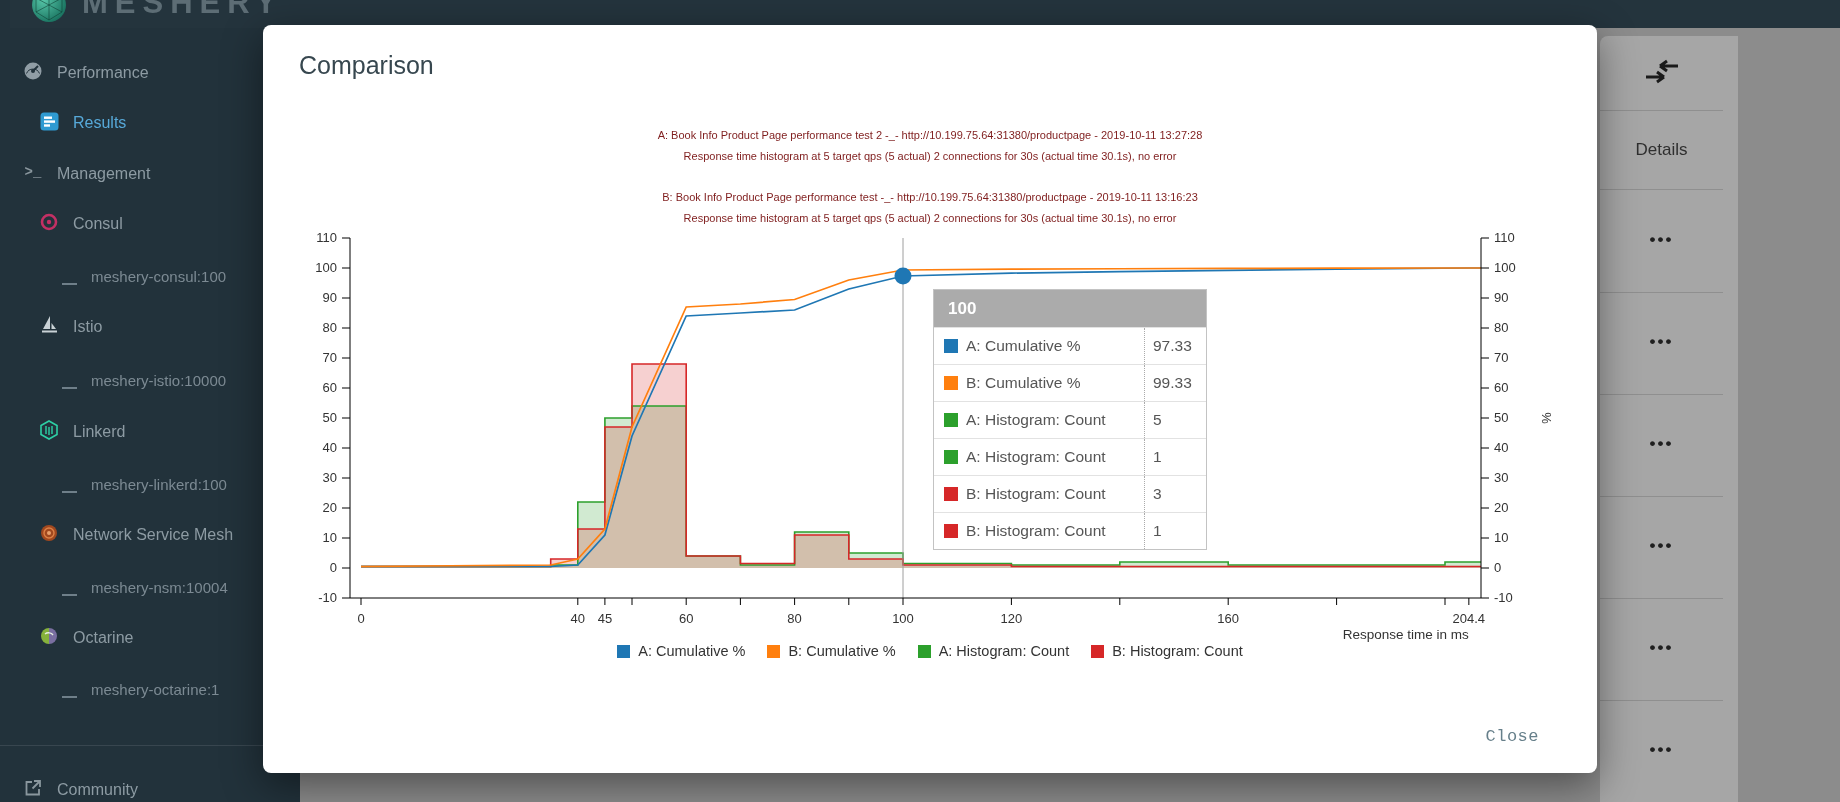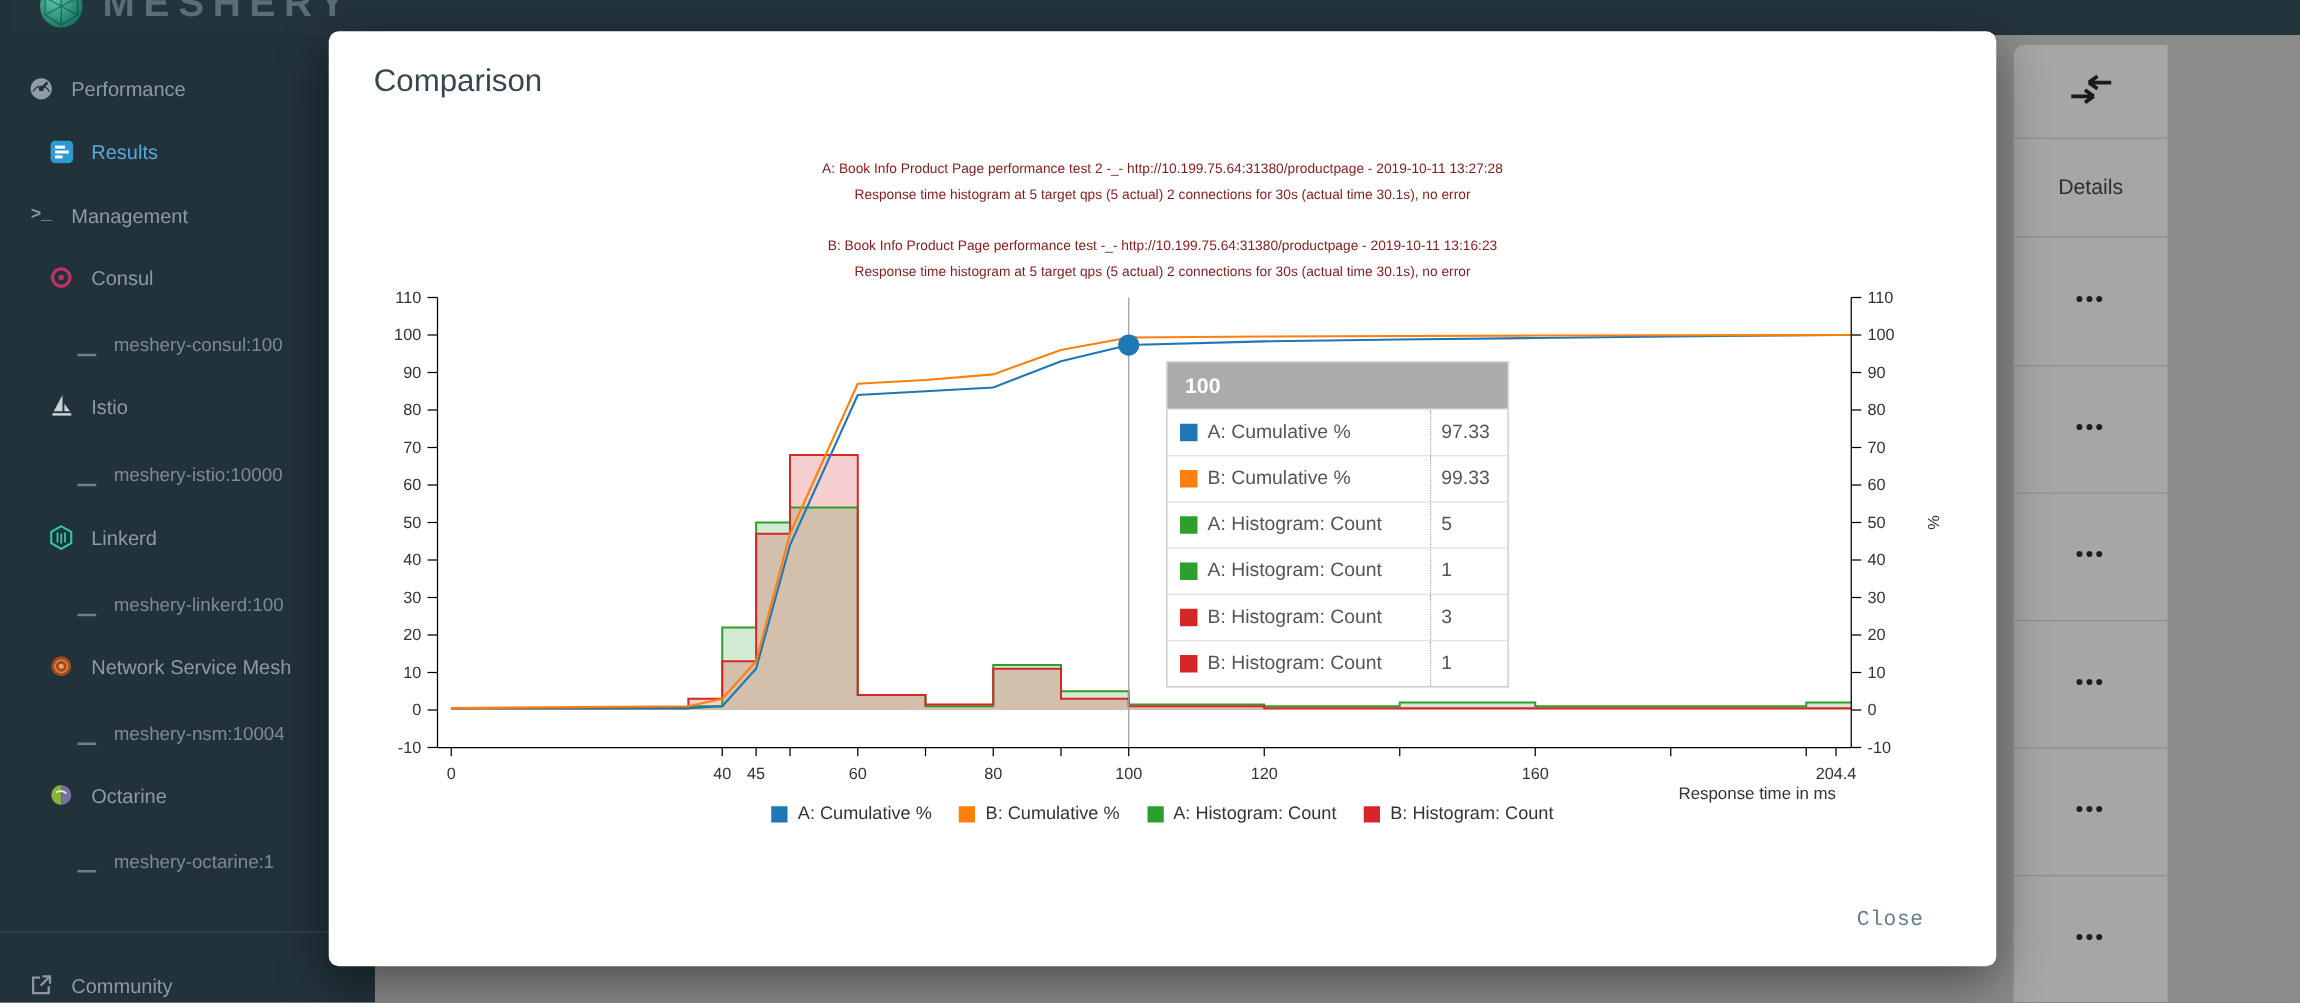--- a/index.html
+++ b/index.html
@@ -19,21 +19,21 @@
   .s-item .ic{width:22px;height:22px;display:flex;align-items:center;justify-content:center;margin-right:13px;flex:0 0 auto;}
   .s-item.lvl1{padding-left:22px;}
   .s-item.lvl2{padding-left:38px;}
   .s-item.lvl3{padding-left:62px;color:#7c8a93;font-size:15px;white-space:nowrap;}
   .s-item.active{color:#57a9d9;}
   .dashbar{width:15px;height:2px;background:#6f7f89;margin-right:14px;flex:0 0 auto;}
   .side-div{position:absolute;left:0;width:300px;height:1px;background:rgba(255,255,255,0.10);}
   .term{font-family:"Liberation Mono","DejaVu Sans Mono",monospace;font-weight:700;font-size:14px;color:#8a979e;}
 
   
-  .details-card{position:absolute;left:1600px;top:36px;width:123px;height:766px;background:#a6a6a6;z-index:1;border-top-left-radius:8px;margin-left:11px;}
+  .details-card{position:absolute;left:1600px;top:36px;width:138px;height:766px;background:#a6a6a6;z-index:1;border-top-left-radius:8px;}
   .card-toolbar{position:absolute;left:0;top:0;width:123px;height:74px;border-bottom:1px solid #8f8f8f;}
   .compress-icon{position:absolute;left:44px;top:20px;cursor:pointer;}
   .card-header{position:absolute;left:0;top:98px;width:123px;height:32px;line-height:32px;text-align:center;color:#2f2f2f;font-size:17px;}
   .card-header-div{position:absolute;left:0;top:153px;width:123px;height:1px;background:#8f8f8f;}
   .d-row{position:absolute;left:0;width:123px;height:102px;border-bottom:1px solid #8f8f8f;}
   .more-btn{position:absolute;left:0;top:40px;width:123px;text-align:center;color:#1f1f1f;font-size:17px;font-weight:700;letter-spacing:2px;cursor:pointer;}
 
   
   .modal{position:absolute;left:263px;top:25px;width:1334px;height:748px;background:#ffffff;border-radius:8px;
     box-shadow:0 12px 40px rgba(0,0,0,0.45);z-index:10;}

